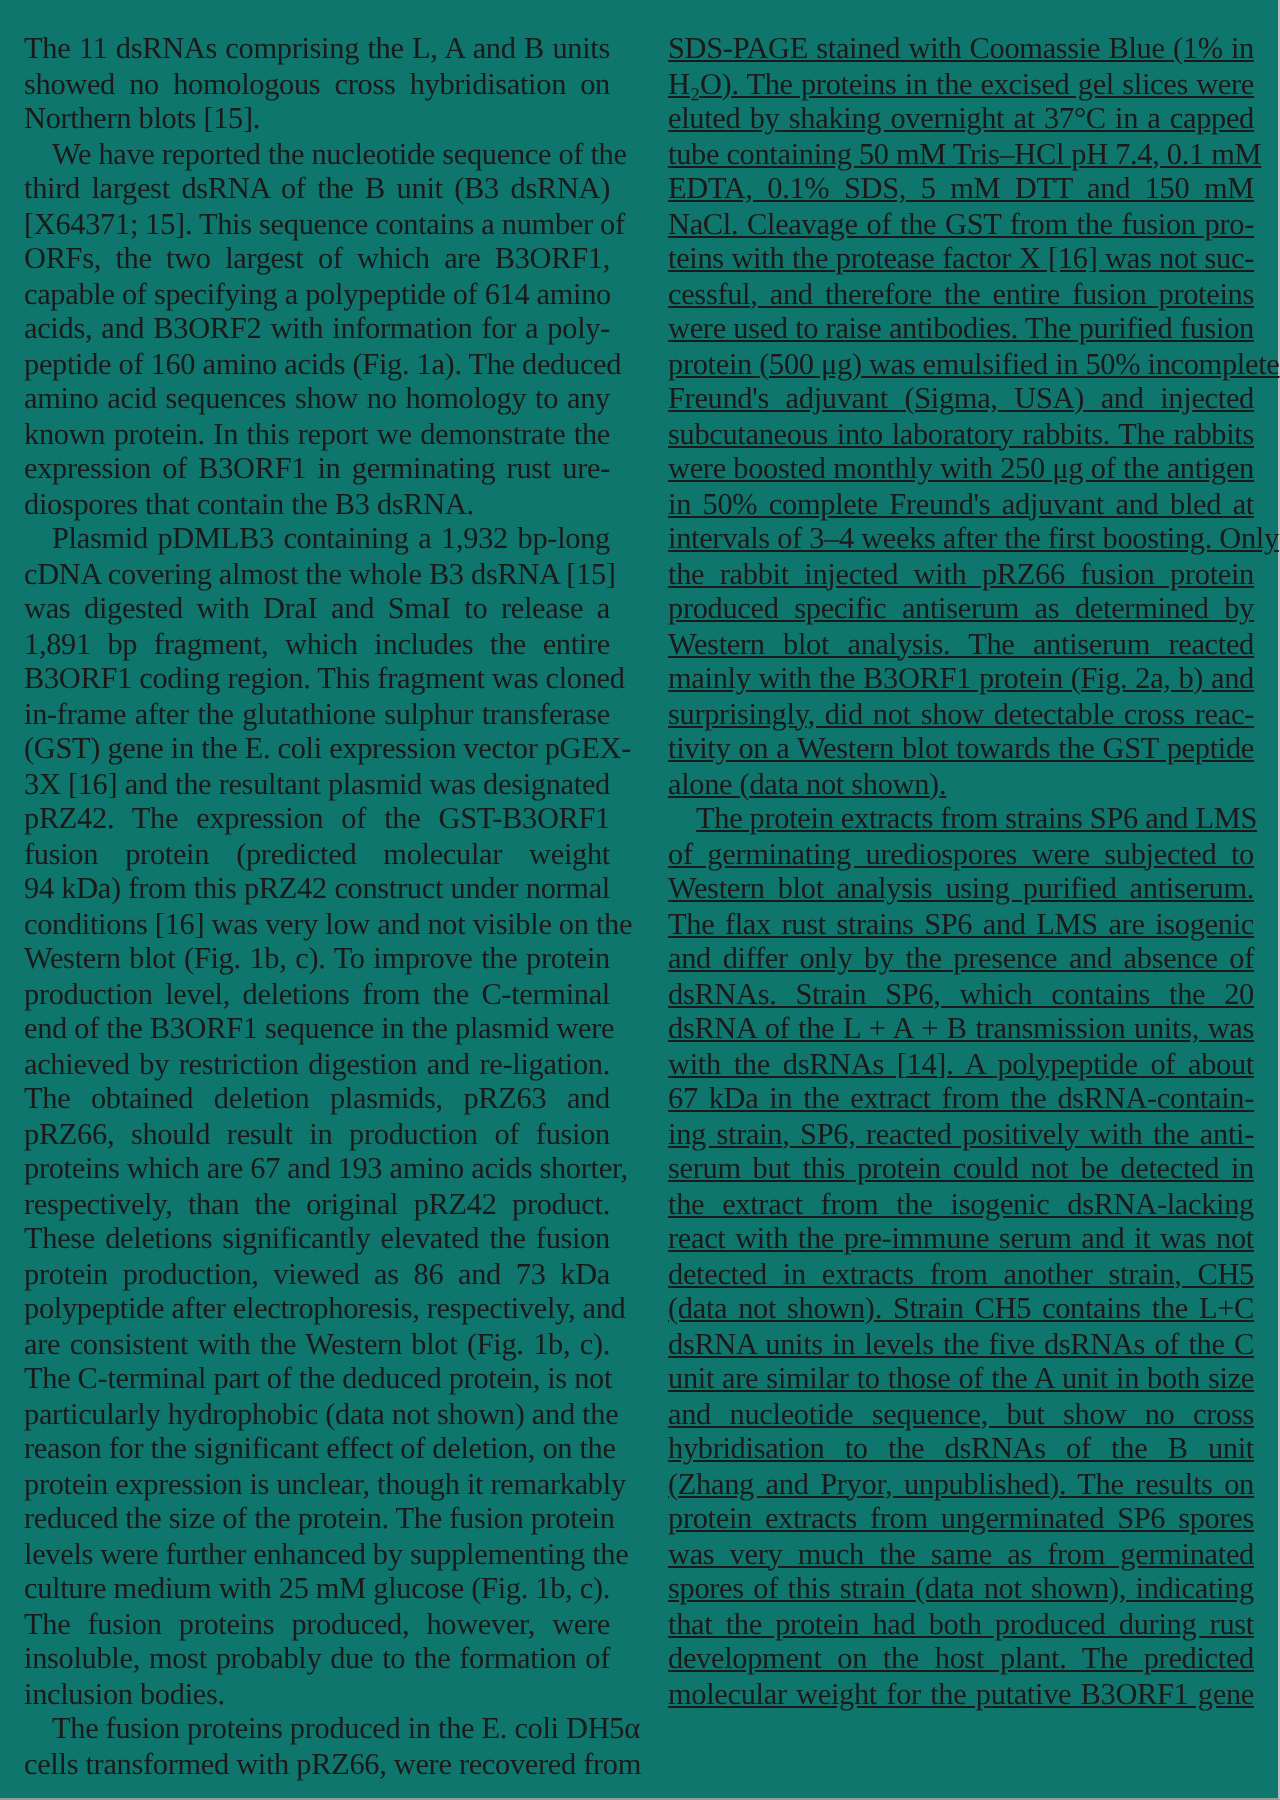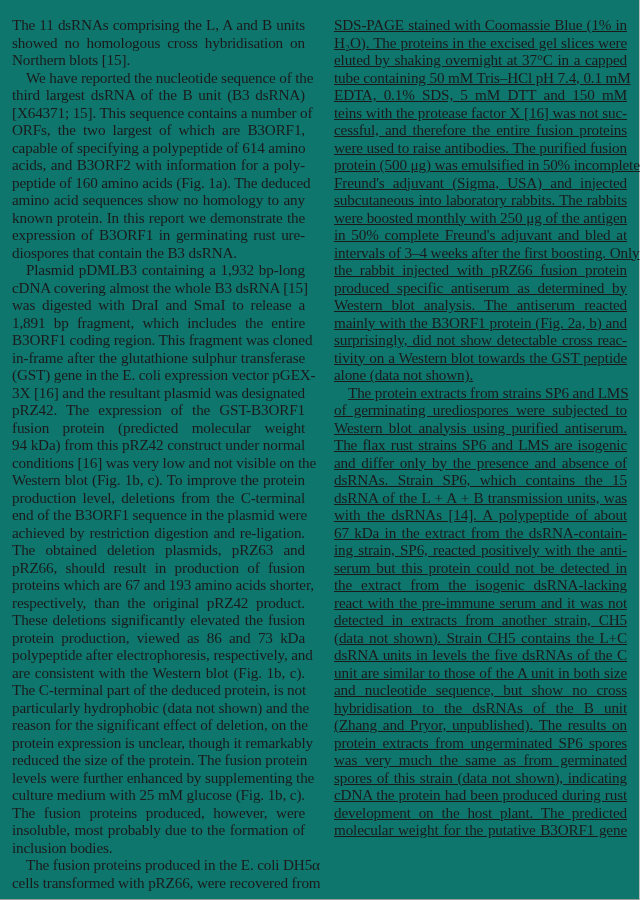--- a/index.html
+++ b/index.html
@@ -92,20 +92,21 @@
       <span class="line last">inclusion bodies.</span>
       <span class="line indent">The fusion proteins produced in the E. coli DH5α</span>
       <span class="line">cells transformed with pRZ66, were recovered from</span>
     </div>
   <div class="col right" id="col-right">
       <span class="line">SDS-PAGE stained with Coomassie Blue (1% in</span>
       <span class="line">H₂O). The proteins in the excised gel slices were</span>
       <span class="line">eluted by shaking overnight at 37°C in a capped</span>
       <span class="line">tube containing 50 mM Tris–HCl pH 7.4, 0.1 mM</span>
       <span class="line">EDTA, 0.1% SDS, 5 mM DTT and 150 mM</span>
+      <span class="line">NaCl. Cleavage of the GST from the fusion pro-</span>
       <span class="line">teins with the protease factor X [16] was not suc-</span>
       <span class="line">cessful, and therefore the entire fusion proteins</span>
       <span class="line">were used to raise antibodies. The purified fusion</span>
       <span class="line">protein (500 μg) was emulsified in 50% incomplete</span>
       <span class="line">Freund's adjuvant (Sigma, USA) and injected</span>
       <span class="line">subcutaneous into laboratory rabbits. The rabbits</span>
       <span class="line">were boosted monthly with 250 μg of the antigen</span>
       <span class="line">in 50% complete Freund's adjuvant and bled at</span>
       <span class="line">intervals of 3–4 weeks after the first boosting. Only</span>
       <span class="line">the rabbit injected with pRZ66 fusion protein</span>
@@ -113,35 +114,35 @@
       <span class="line">Western blot analysis. The antiserum reacted</span>
       <span class="line">mainly with the B3ORF1 protein (Fig. 2a, b) and</span>
       <span class="line">surprisingly, did not show detectable cross reac-</span>
       <span class="line">tivity on a Western blot towards the GST peptide</span>
       <span class="line last">alone (data not shown).</span>
       <span class="line indent">The protein extracts from strains SP6 and LMS</span>
       <span class="line">of germinating urediospores were subjected to</span>
       <span class="line">Western blot analysis using purified antiserum.</span>
       <span class="line">The flax rust strains SP6 and LMS are isogenic</span>
       <span class="line">and differ only by the presence and absence of</span>
-      <span class="line">dsRNAs. Strain SP6, which contains the 15</span>
+      <span class="line">dsRNAs. Strain SP6, which contains the 20</span>
       <span class="line">dsRNA of the L + A + B transmission units, was</span>
       <span class="line">with the dsRNAs [14]. A polypeptide of about</span>
       <span class="line">67 kDa in the extract from the dsRNA-contain-</span>
       <span class="line">ing strain, SP6, reacted positively with the anti-</span>
       <span class="line">serum but this protein could not be detected in</span>
       <span class="line">the extract from the isogenic dsRNA-lacking</span>
       <span class="line">react with the pre-immune serum and it was not</span>
       <span class="line">detected in extracts from another strain, CH5</span>
       <span class="line">(data not shown). Strain CH5 contains the L+C</span>
       <span class="line">dsRNA units in levels the five dsRNAs of the C</span>
       <span class="line">unit are similar to those of the A unit in both size</span>
       <span class="line">and nucleotide sequence, but show no cross</span>
       <span class="line">hybridisation to the dsRNAs of the B unit</span>
       <span class="line">(Zhang and Pryor, unpublished). The results on</span>
       <span class="line">protein extracts from ungerminated SP6 spores</span>
       <span class="line">was very much the same as from germinated</span>
       <span class="line">spores of this strain (data not shown), indicating</span>
-      <span class="line">cDNA the protein had been produced during rust</span>
+      <span class="line">that the protein had both produced during rust</span>
       <span class="line">development on the host plant. The predicted</span>
       <span class="line">molecular weight for the putative B3ORF1 gene</span>
     </div>
 </div>
 
 </body></html>

